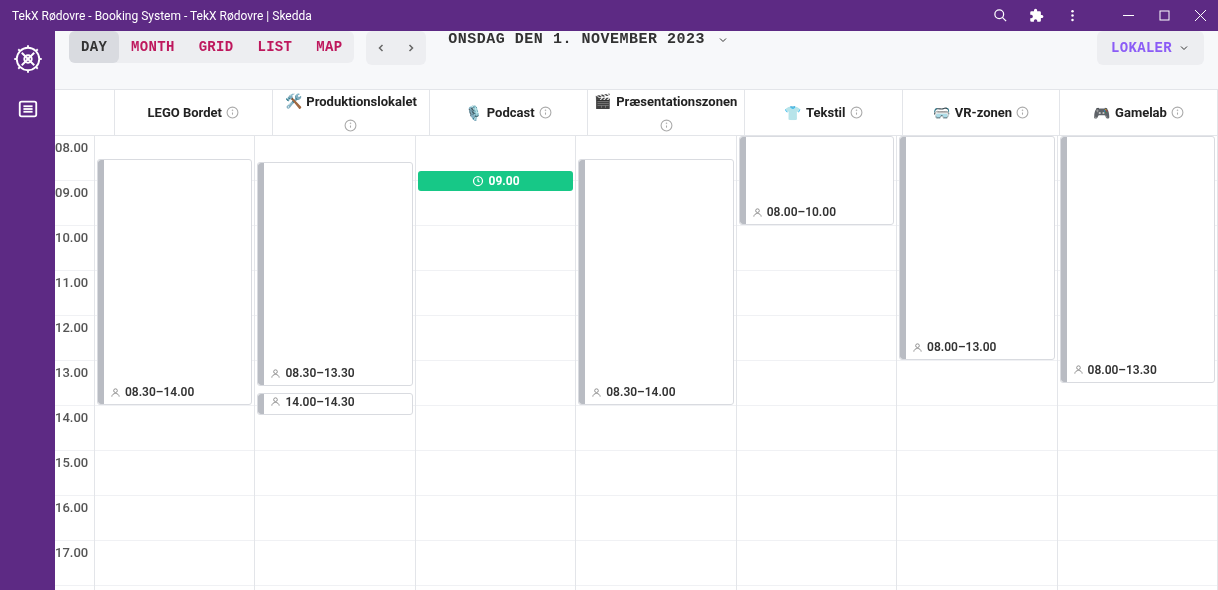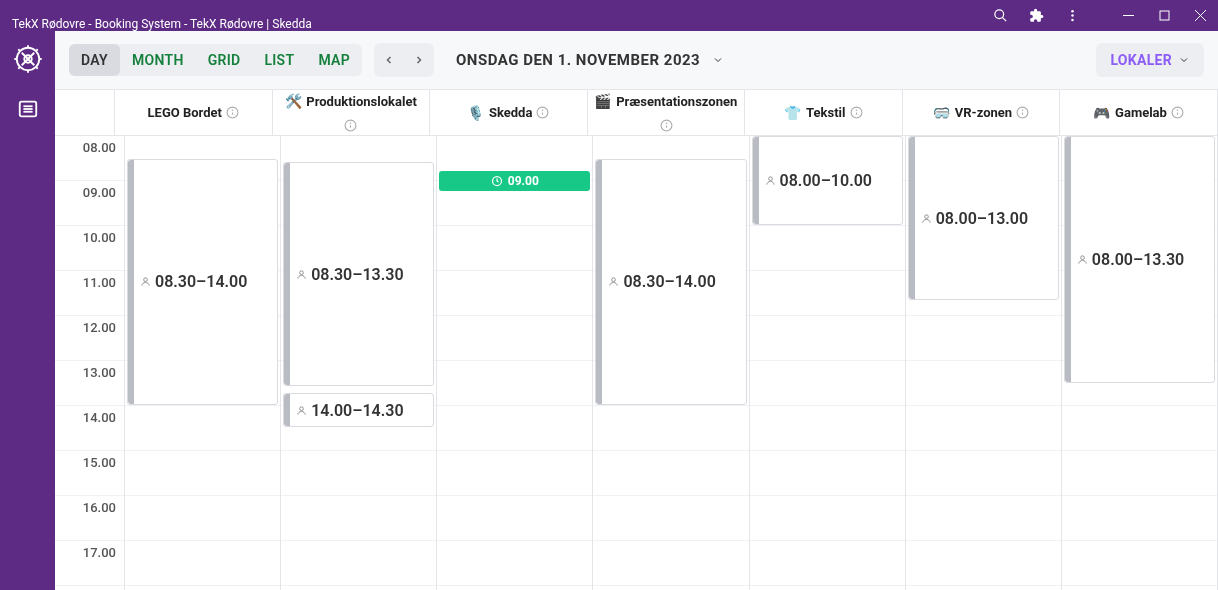--- a/index.html
+++ b/index.html
@@ -1,53 +1,53 @@
 <!DOCTYPE html>
 <html><head>
 <meta charset="utf-8">
 <style>
   * { box-sizing: border-box; margin: 0; padding: 0; }
   html, body { width: 1218px; height: 590px; font-family: -apple-system, BlinkMacSystemFont, "Segoe UI", Roboto, Arial, sans-serif; overflow: hidden; background: #fff; }
   
-  .titlebar { height: 31px; background: #5d2a84; color: #fff; display: flex; align-items: flex-end; justify-content: space-between; padding: 0 0 0 12px; font-size: 12px; }
+  .titlebar { height: 31px; background: #5d2a84; color: #fff; display: flex; align-items: center; justify-content: space-between; padding: 0 0 0 12px; font-size: 12px; }
   .titlebar-left { display: flex; align-items: center; }
   .titlebar-right { display: flex; align-items: center; height: 100%; }
   .tb-icon { width: 36px; height: 31px; display: flex; align-items: center; justify-content: center; cursor: pointer; }
 
   .app { display: flex; height: 559px; }
   .leftbar { width: 55px; background: #5d2a84; display: flex; flex-direction: column; align-items: center; padding-top: 10px; gap: 14px; }
   .lb-icon { width: 36px; height: 36px; display: flex; align-items: center; justify-content: center; cursor: pointer; color: #fff; border-radius: 4px; }
 
   .main { flex: 1; display: flex; flex-direction: column; background: #f7f8fa; }
 
-  .toolbar { height: 58px; background: #f7f8fa; display: flex; align-items: center; padding: 0 14px; gap: 8px; }
+  .toolbar { height: 58px; background: #f7f8fa; display: flex; align-items: flex-start; padding: 0 14px; gap: 8px; font-family: Liberation Mono, monospace; }
   .viewtabs { display: flex; background: #edeef1; border-radius: 6px; padding: 0; }
-  .viewtab { padding: 8px 12px; font-size: 14px; font-weight: 600; color: #15803d; cursor: pointer; border-radius: 6px; letter-spacing: 0.3px; }
+  .viewtab { padding: 8px 12px; font-size: 14px; font-weight: 600; color: #be185d; cursor: pointer; border-radius: 6px; letter-spacing: 0.3px; }
   .viewtab.active { background: #d9dbe0; color: #333; }
   .navbtns { display: flex; background: #edeef1; border-radius: 6px; margin-left: 4px; }
   .navbtn { width: 30px; height: 34px; display: flex; align-items: center; justify-content: center; cursor: pointer; color: #666; }
   .datelabel { font-size: 15px; font-weight: 700; color: #333; margin-left: 14px; letter-spacing: 0.5px; display: flex; align-items: center; gap: 12px; cursor: pointer; }
   .spacer { flex: 1; }
   .lokaler { background: #edeef1; border-radius: 6px; padding: 9px 14px; font-size: 14px; font-weight: 700; color: #8b5cf6; display: flex; align-items: center; gap: 6px; cursor: pointer; letter-spacing: 0.3px; }
 
   .calendar { flex: 1; background: #fff; display: flex; flex-direction: column; position: relative; border-top: 1px solid #e3e5e9; }
 
   .col-headers { display: flex; height: 46px; border-bottom: 1px solid #e3e5e9; }
   .time-gutter-head { width: 60px; border-right: 1px solid #e3e5e9; }
   .col-head { flex: 1; border-right: 1px solid #e3e5e9; display: flex; align-items: center; justify-content: center; gap: 4px; font-size: 13px; font-weight: 700; color: #222; padding: 0 4px; flex-wrap: wrap; text-align: center; }
   .col-head .emoji { font-size: 14px; }
 
   .grid-body { flex: 1; display: flex; position: relative; overflow: hidden; }
-  .time-gutter { width: 70px; border-right: 1px solid #e3e5e9; }
+  .time-gutter { width: 40px; border-right: 1px solid #e3e5e9; }
   .time-row { height: 45px; border-bottom: 1px solid #f0f1f4; font-size: 13px; color: #555; padding: 4px 8px 0 0; text-align: right; font-weight: 500; }
   .cols { flex: 1; display: flex; position: relative; }
   .col { flex: 1; border-right: 1px solid #e3e5e9; position: relative; }
   .cell { height: 45px; border-bottom: 1px solid #f0f1f4; }
 
-  .booking { position: absolute; left: 2px; right: 2px; background: #fff; border: 1px solid #d9dbe0; border-radius: 3px; padding: 16px 6px; font-size: 16px; font-weight: 600; color: #333; overflow: hidden; display: flex; align-items: center; gap: 4px; cursor: pointer; }
+  .booking { position: absolute; left: 2px; right: 2px; background: #fff; border: 1px solid #d9dbe0; border-radius: 3px; padding: 5px 6px; font-size: 12px; font-weight: 600; color: #333; overflow: hidden; display: flex; align-items: flex-end; gap: 4px; cursor: pointer; }
   .booking .bar { position: absolute; left: 0; top: 0; bottom: 0; width: 6px; background: #b9bcc3; border-radius: 3px 0 0 3px; }
   .booking .content { margin-left: 6px; display: flex; align-items: center; gap: 4px; }
   .booking .pi { width: 11px; height: 11px; }
 
   .nowline { position: absolute; left: 0; right: 0; background: #17c887; color: #fff; font-size: 12px; font-weight: 700; display: flex; align-items: center; justify-content: center; gap: 5px; border-radius: 3px; height: 20px; z-index: 5; }
 
   svg { display: block; }
 </style>
 </head>
 <body>
@@ -182,21 +182,21 @@
                 <svg width="13" height="13" viewBox="0 0 24 24" fill="none" stroke="#aaa" stroke-width="2">
                   <circle cx="12" cy="12" r="10"></circle>
                   <line x1="12" y1="16" x2="12" y2="12"></line>
                   <circle cx="12" cy="8" r="0.5" fill="#aaa"></circle>
                 </svg>
               </div>
             </div>
             <div class="col-head">
               <div style="display:flex;align-items:center;gap:4px;justify-content:center;flex-wrap:wrap;">
                 <span class="emoji">🎙️</span>
-                <span>Skedda</span>
+                <span>Podcast</span>
                 <svg width="13" height="13" viewBox="0 0 24 24" fill="none" stroke="#aaa" stroke-width="2">
                   <circle cx="12" cy="12" r="10"></circle>
                   <line x1="12" y1="16" x2="12" y2="12"></line>
                   <circle cx="12" cy="8" r="0.5" fill="#aaa"></circle>
                 </svg>
               </div>
             </div>
             <div class="col-head">
               <div style="display:flex;align-items:center;gap:4px;justify-content:center;flex-wrap:wrap;">
                 <span class="emoji">🎬</span>
@@ -380,21 +380,21 @@
               <div class="cell"></div>
               <div class="cell"></div>
               <div class="cell"></div>
               <div class="cell"></div>
               <div class="cell"></div>
               <div class="cell"></div>
               <div class="cell"></div>
               <div class="cell"></div>
               <div class="cell"></div>
               <div class="cell"></div>
-              <div class="booking" style="top: 0px; height: 164px;">
+              <div class="booking" style="top: 0px; height: 224px;">
                 <div class="bar"></div>
                 <div class="content">
                   <svg class="pi" viewBox="0 0 24 24" fill="none" stroke="#888" stroke-width="2">
                     <circle cx="12" cy="8" r="4"></circle>
                     <path d="M4 21c0-4 4-7 8-7s8 3 8 7"></path>
                   </svg>
                   <span>08.00–13.00</span>
                 </div>
               </div>
             </div>

